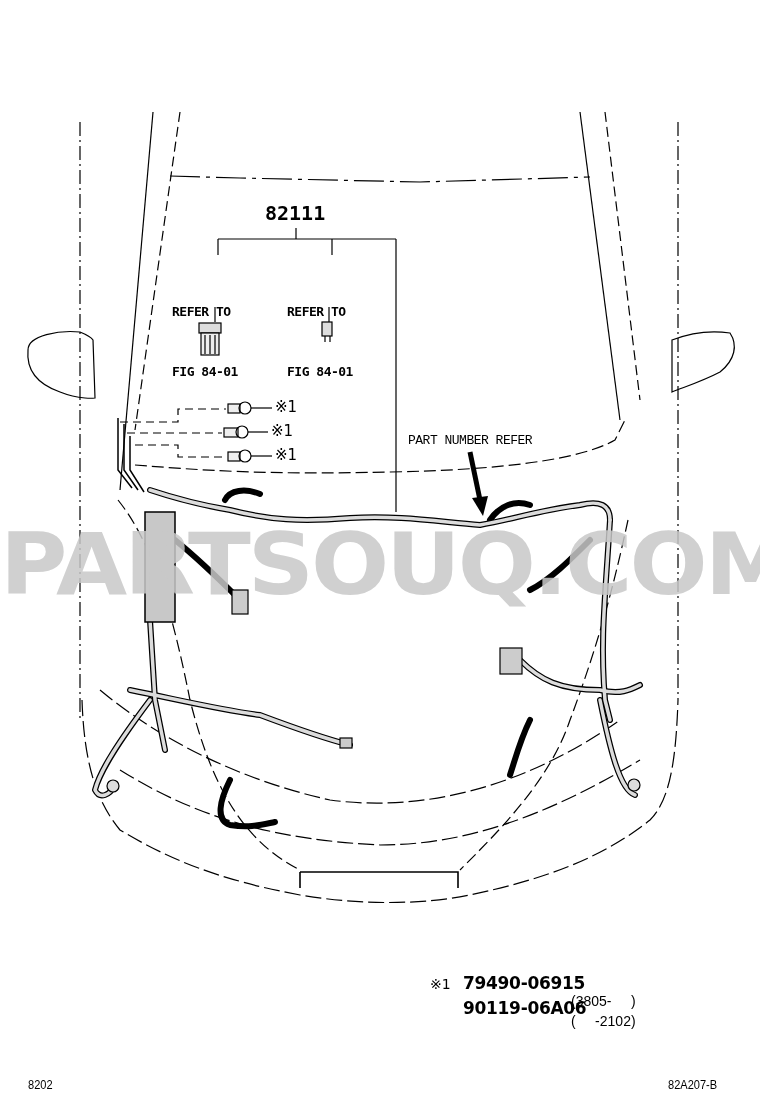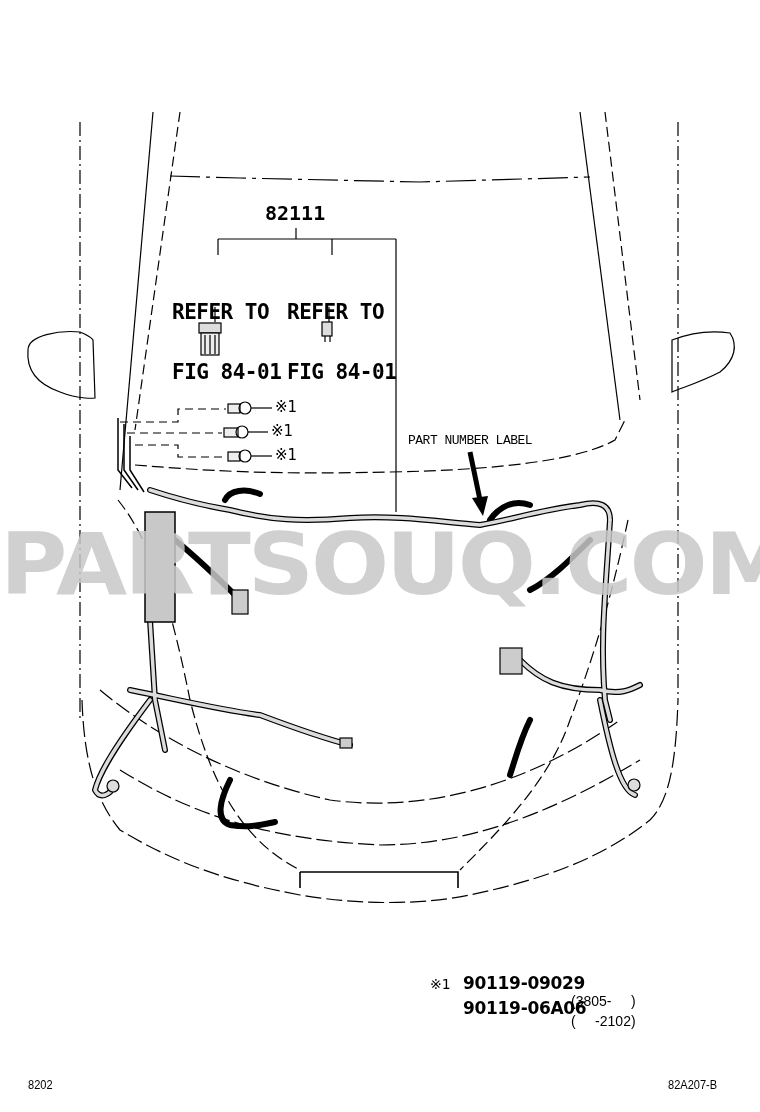--- a/index.html
+++ b/index.html
@@ -2,21 +2,21 @@
 <html><head>
 <meta charset="utf-8">
 <style>
   html, body { margin:0; padding:0; background:#ffffff; }
   body { width:760px; height:1112px; position:relative; overflow:hidden;
          font-family:"DejaVu Sans Mono", monospace; color:#000; }
   .canvas { position:absolute; left:0; top:0; width:760px; height:1112px; }
   svg.art { position:absolute; left:0; top:0; }
   .lbl { position:absolute; white-space:pre; line-height:1; color:#000; }
   .part-no { font-family:"DejaVu Sans Mono", monospace; font-weight:bold; font-size:20px; letter-spacing:0px; }
-  .refer { font-family:"DejaVu Sans Mono", monospace; font-weight:bold; font-size:21px; line-height:20px; letter-spacing:-0.5px; }
+  .refer { font-family:"DejaVu Sans Mono", monospace; font-weight:bold; font-size:13px; line-height:20px; letter-spacing:-0.5px; }
   .small { font-family:"Liberation Mono", monospace; font-size:13px; letter-spacing:-0.5px; }
   .mark { font-family:"DejaVu Sans", sans-serif; font-size:15px; }
   .foot-part { font-family:"DejaVu Sans", sans-serif; font-weight:bold; font-size:17px; letter-spacing:-0.3px; }
   .foot-range { font-family:"Liberation Sans Narrow","Liberation Sans", sans-serif; font-size:14px; }
   .corner { font-family:"Liberation Sans", sans-serif; font-size:13px; transform:scaleX(0.85); transform-origin:left top; }
   .watermark { position:absolute; left:0; top:512px; width:760px; text-align:center;
                font-family:"DejaVu Sans", sans-serif; font-weight:bold; font-size:92px;
                color:#c8c8c8; opacity:0.85; letter-spacing:-3px; transform:scaleY(0.92);
                pointer-events:none; }
 </style>
@@ -151,25 +151,25 @@
   </div>
   <div class="lbl refer" style="left:287px;top:262px;">
     <div>REFER TO</div>
     <div>FIG 84-01</div>
   </div>
 
   <div class="lbl mark" style="left:275px;top:400px;">※1</div>
   <div class="lbl mark" style="left:271px;top:424px;">※1</div>
   <div class="lbl mark" style="left:275px;top:448px;">※1</div>
 
-  <div class="lbl small" style="left:408px;top:434px;">PART NUMBER LABEL</div>
+  <div class="lbl small" style="left:408px;top:434px;">PART NUMBER REFER</div>
 
   <div class="watermark">PARTSOUQ.COM</div>
 
   <div class="lbl mark" style="left:430px;top:977px;font-size:14px;">※1</div>
-  <div class="lbl foot-part" style="left:463px;top:975px;">90119-09029</div>
+  <div class="lbl foot-part" style="left:463px;top:975px;">79490-06915</div>
   <div class="lbl foot-range" style="left:571px;top:1014px;">(     -2102)</div>
   <div class="lbl foot-part" style="left:463px;top:992px;margin-top:8px;">90119-06A06</div>
   <div class="lbl foot-range" style="left:571px;top:994px;">(3805-     )</div>
 
   <div class="lbl corner" style="left:28px;top:1078px;">8202</div>
   <div class="lbl corner" style="left:668px;top:1078px;">82A207-B</div>
 </div>
 
 </body></html>

